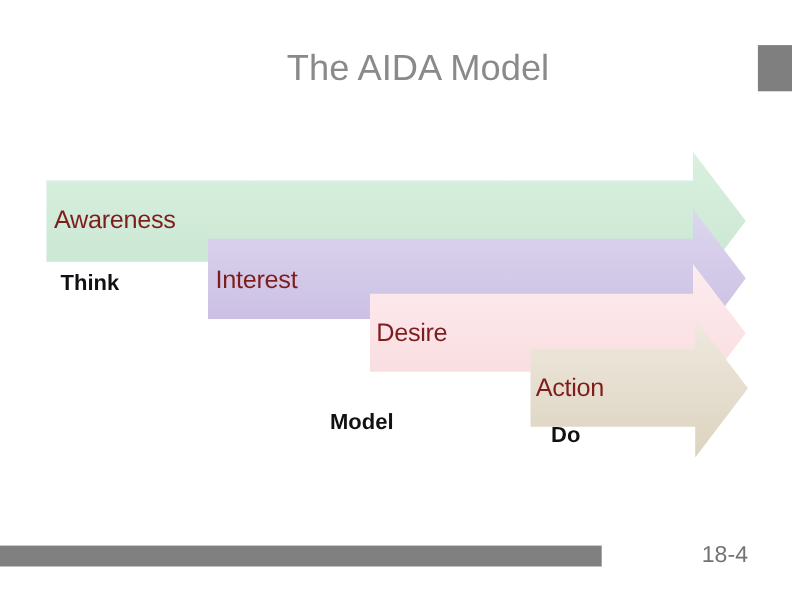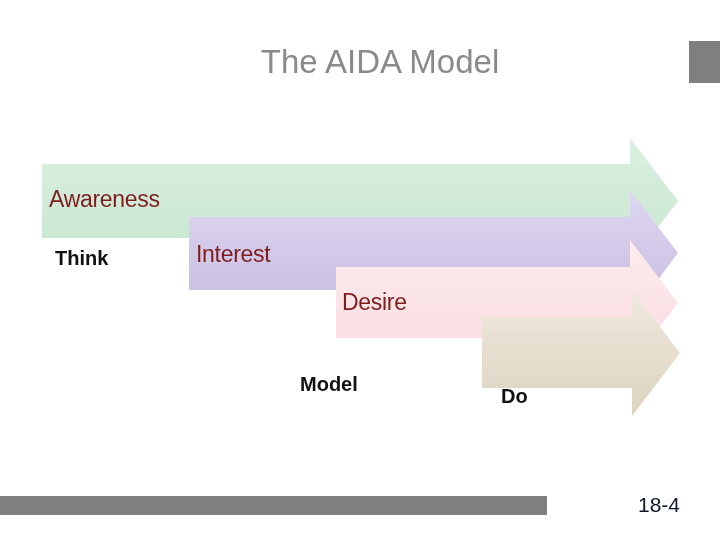--- a/index.html
+++ b/index.html
@@ -87,40 +87,41 @@
     left: 0; top: 496px;
     width: 547px; height: 19px;
   }
   .page-number {
     position: absolute;
     left: 580px; top: 494px;
     width: 100px; height: 22px;
     text-align: right;
     font-size: 21px;
     line-height: 22px;
-    color: #0f172a;
+    color: #737373;
   }
 </style>
 </head>
 <body>
 
 <div class="slide">
 
   <div class="title" style="color: rgb(138, 138, 138); margin-left: 20px;">The AIDA Model</div>
 
   <div class="corner-block" style="background: rgb(127, 127, 127);"></div>
 
   <div class="arrow arrow-awareness" style="background: linear-gradient(rgb(218, 240, 224) 0%, rgb(199, 230, 208) 100%);"></div>
   <div class="arrow arrow-interest" style="background: linear-gradient(rgb(221, 215, 239) 0%, rgb(199, 186, 225) 100%);"></div>
   <div class="arrow arrow-desire" style="background: linear-gradient(rgb(253, 236, 238) 0%, rgb(248, 218, 222) 100%);"></div>
   <div class="arrow arrow-action" style="background: linear-gradient(rgb(239, 233, 223) 0%, rgb(220, 211, 191) 100%);"></div>
 
   <div class="arrow-label lbl-awareness">Awareness</div>
   <div class="arrow-label lbl-interest">Interest</div>
   <div class="arrow-label lbl-desire">Desire</div>
+  <div class="arrow-label lbl-action">Action</div>
 
   <div class="stage-label lbl-think">Think</div>
   <div class="stage-label lbl-feel">Model</div>
   <div class="stage-label lbl-do">Do</div>
 
   <div class="footer-bar" style="background: rgb(128, 128, 128);"></div>
   <div class="page-number">18-4</div>
 
 </div>
 

